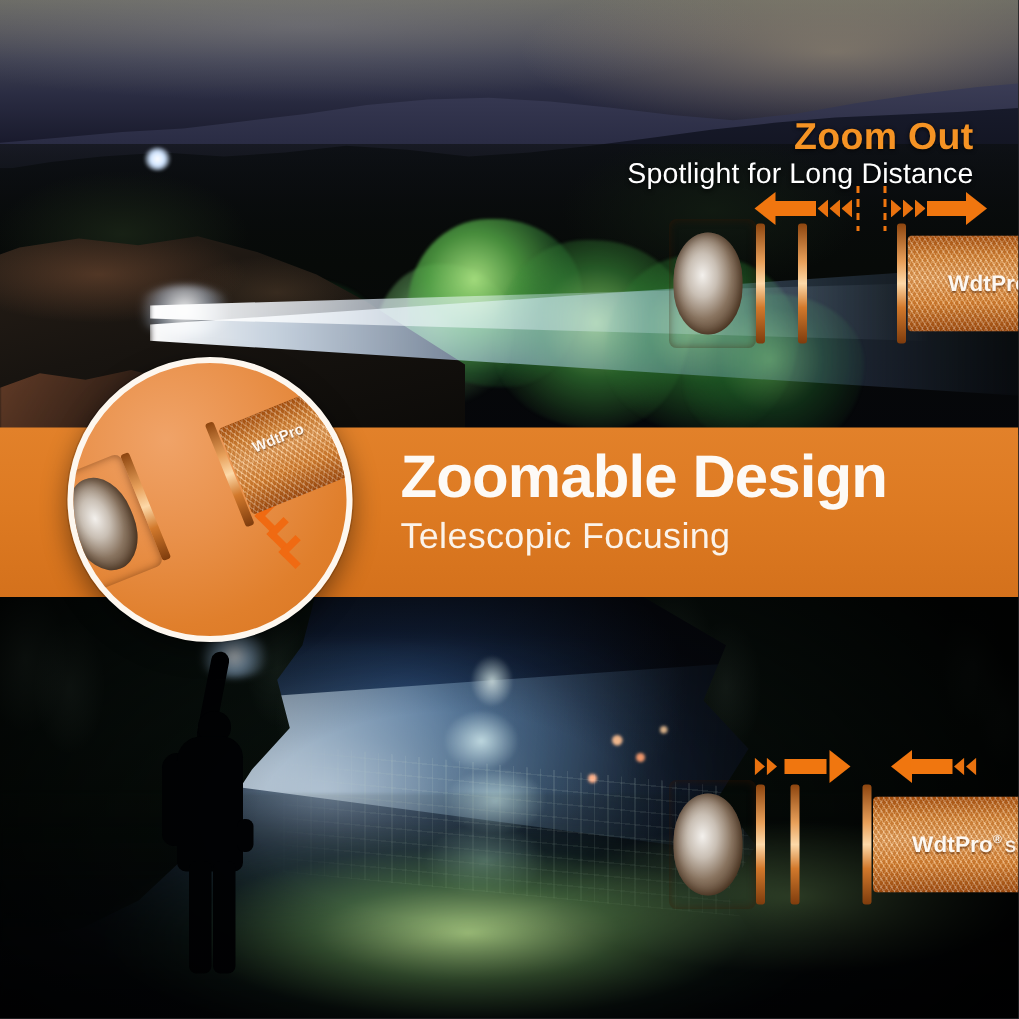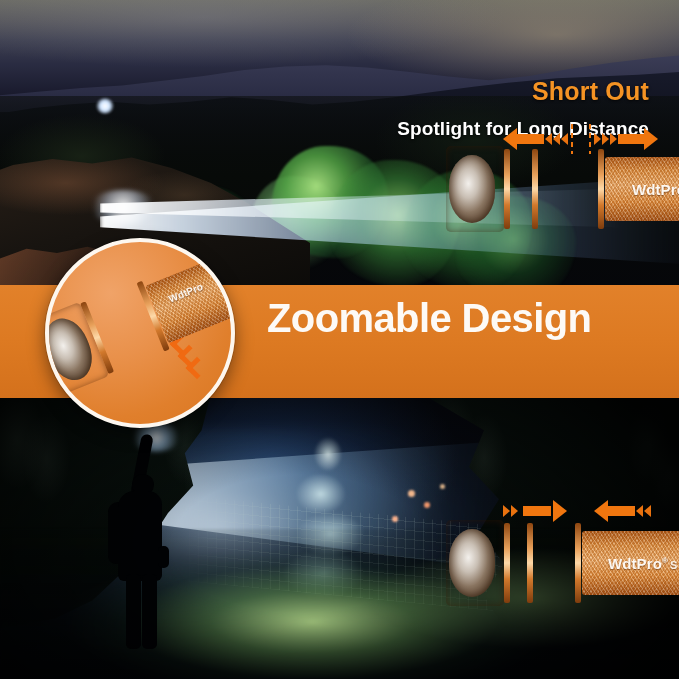--- a/index.html
+++ b/index.html
@@ -299,21 +299,21 @@
   
   .label-block { position:absolute; z-index:8; text-align:right; }
   #label-top { right:30px; top:78px; }
   #label-bot { right:30px; top:450px; }
   .lbl-main {
     font-size:25px; font-weight:700; color:#f59324;
     letter-spacing:.2px; line-height:1.1;
     text-shadow:0 1px 3px rgba(0,0,0,.75);
   }
   .lbl-sub {
-    margin-top:12px; font-size:19px; font-weight:700; color:#ffffff;
+    margin-top:0; font-size:19px; font-weight:400; color:#ffffff;
     letter-spacing:.1px; line-height:1.15;
     text-shadow:0 1px 3px rgba(0,0,0,.8);
   }
 
   .arrows { position:absolute; z-index:8; height:22px; }
   #arrows-top { left:503px; top:128px; width:155px; }
   #arrows-bot { left:503px; top:500px; width:155px; }
   .ar-half { position:absolute; top:0; height:22px; width:64px; }
   .ar-half.left  { left:0; }
   .ar-half.right { right:0; }
@@ -358,21 +358,21 @@
     <div class="cliff-top"></div>
     <div class="cliff-rim"></div>
 
     <div class="beam"></div>
     <div class="beam-core"></div>
     <div class="beam-hotspot"></div>
     <div class="beam-origin"></div>
   </div>
 
   <div class="label-block" id="label-top">
-    <div class="lbl-main">Short Out</div>
+    <div class="lbl-main">Zoom Out</div>
     <div class="lbl-sub">Spotlight for Long Distance</div>
   </div>
 
   <div class="arrows" id="arrows-top">
     <div class="ar-half left">
       <div class="ar-tip pl"></div>
       <div class="ar-body" style="left:13px;width:28px;"></div>
       <div class="ar-chevs" style="left:42px;width:22px;">
         <div class="ar-chev" style="left:0;transform:scaleX(-1);clip-path:polygon(0% 0%,100% 50%,0% 100%);"></div>
         <div class="ar-chev" style="left:8px;transform:scaleX(-1);clip-path:polygon(0% 0%,100% 50%,0% 100%);"></div>
@@ -402,20 +402,21 @@
     <div class="fl-tube" style="left:159px;width:87px;"></div>
     <div class="fl-logo" style="left:186px;top:40px;">
       <span>WdtPro</span>
     </div>
     <div class="fl-lens"></div>
   </div>
 
   <div id="banner">
     <div class="banner-text">
       <div id="headline">Zoomable Design</div>
+      <div id="subhead">Telescopic Focusing</div>
     </div>
   </div>
 
   <div id="circle-inset">
     <div class="inset-chevrons">
       <div class="chev r" style="right:0;  top:0;"></div>
       <div class="chev r" style="right:10px;top:10px;"></div>
       <div class="chev r" style="right:20px;top:20px;"></div>
       <div class="chev l" style="right:26px;top:46px;"></div>
       <div class="chev l" style="right:18px;top:58px;"></div>

